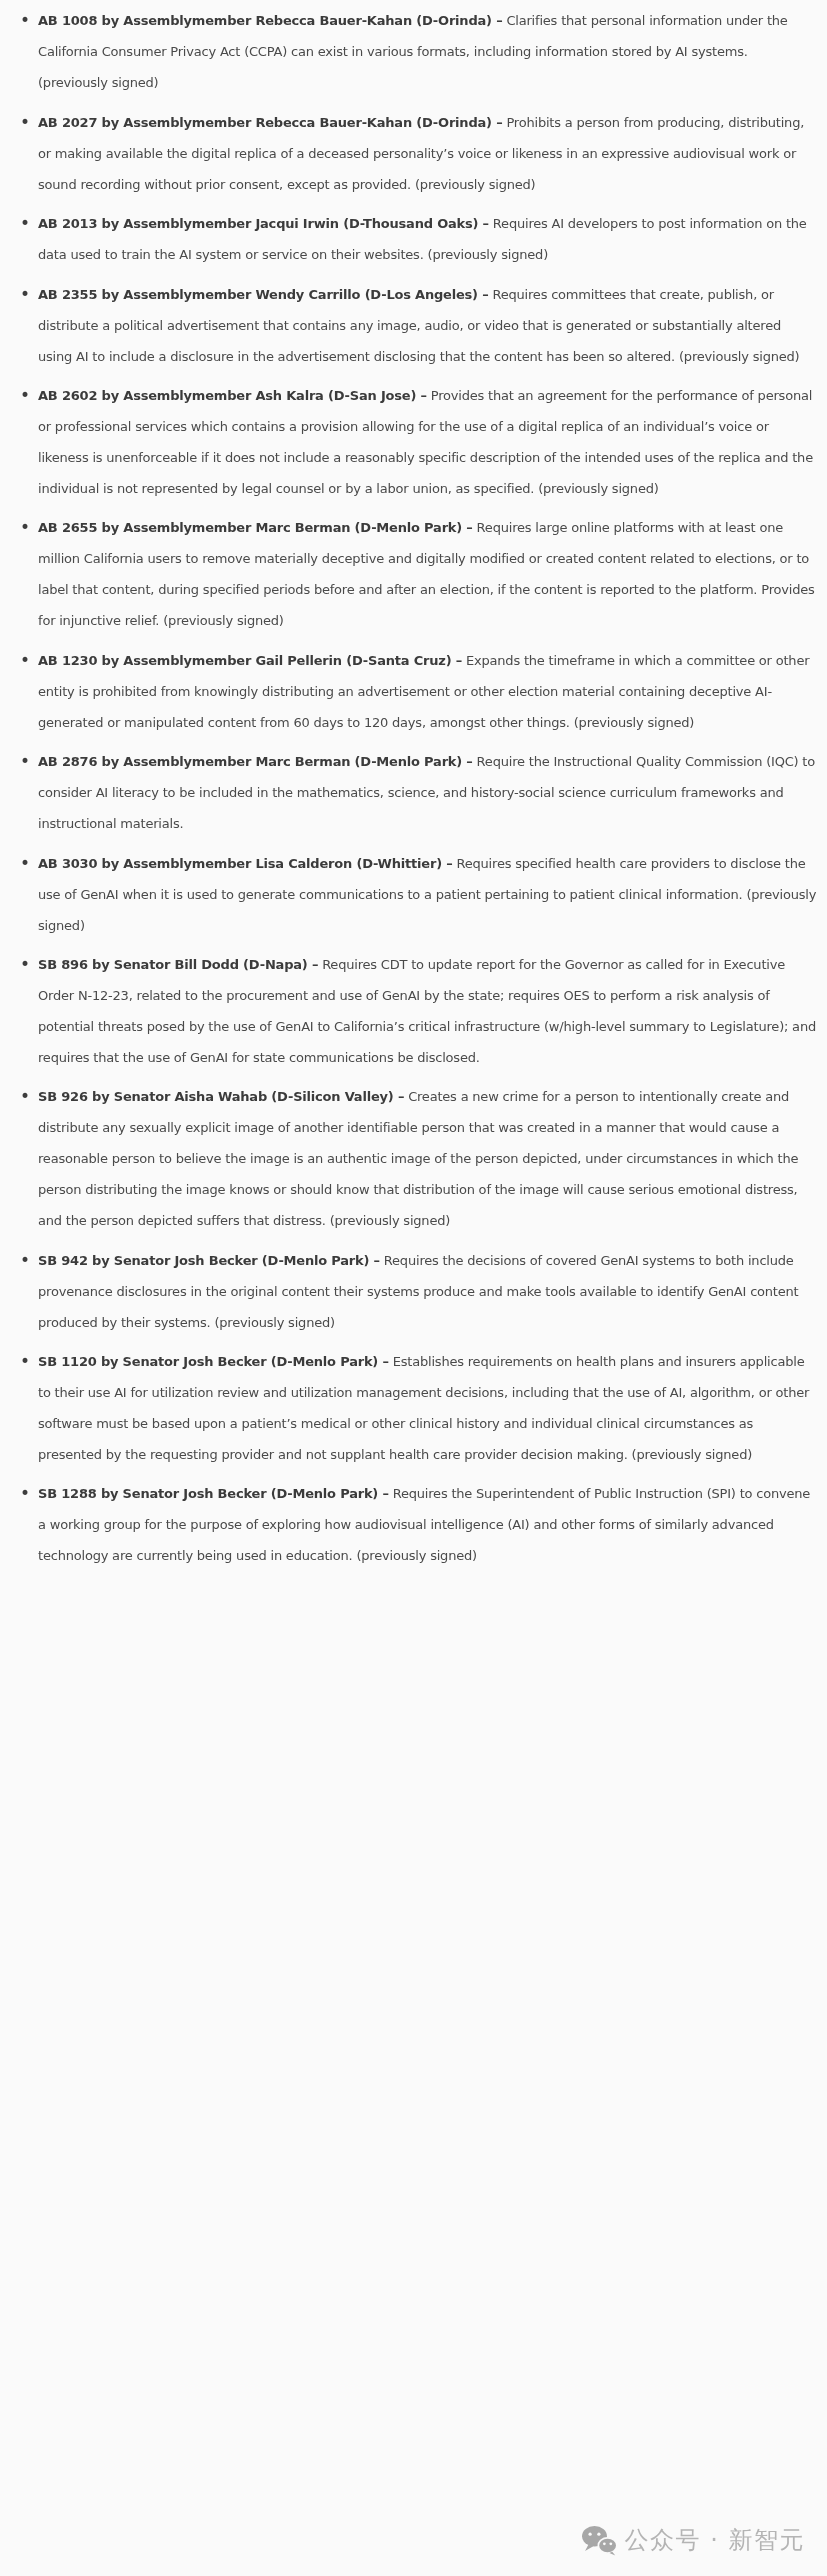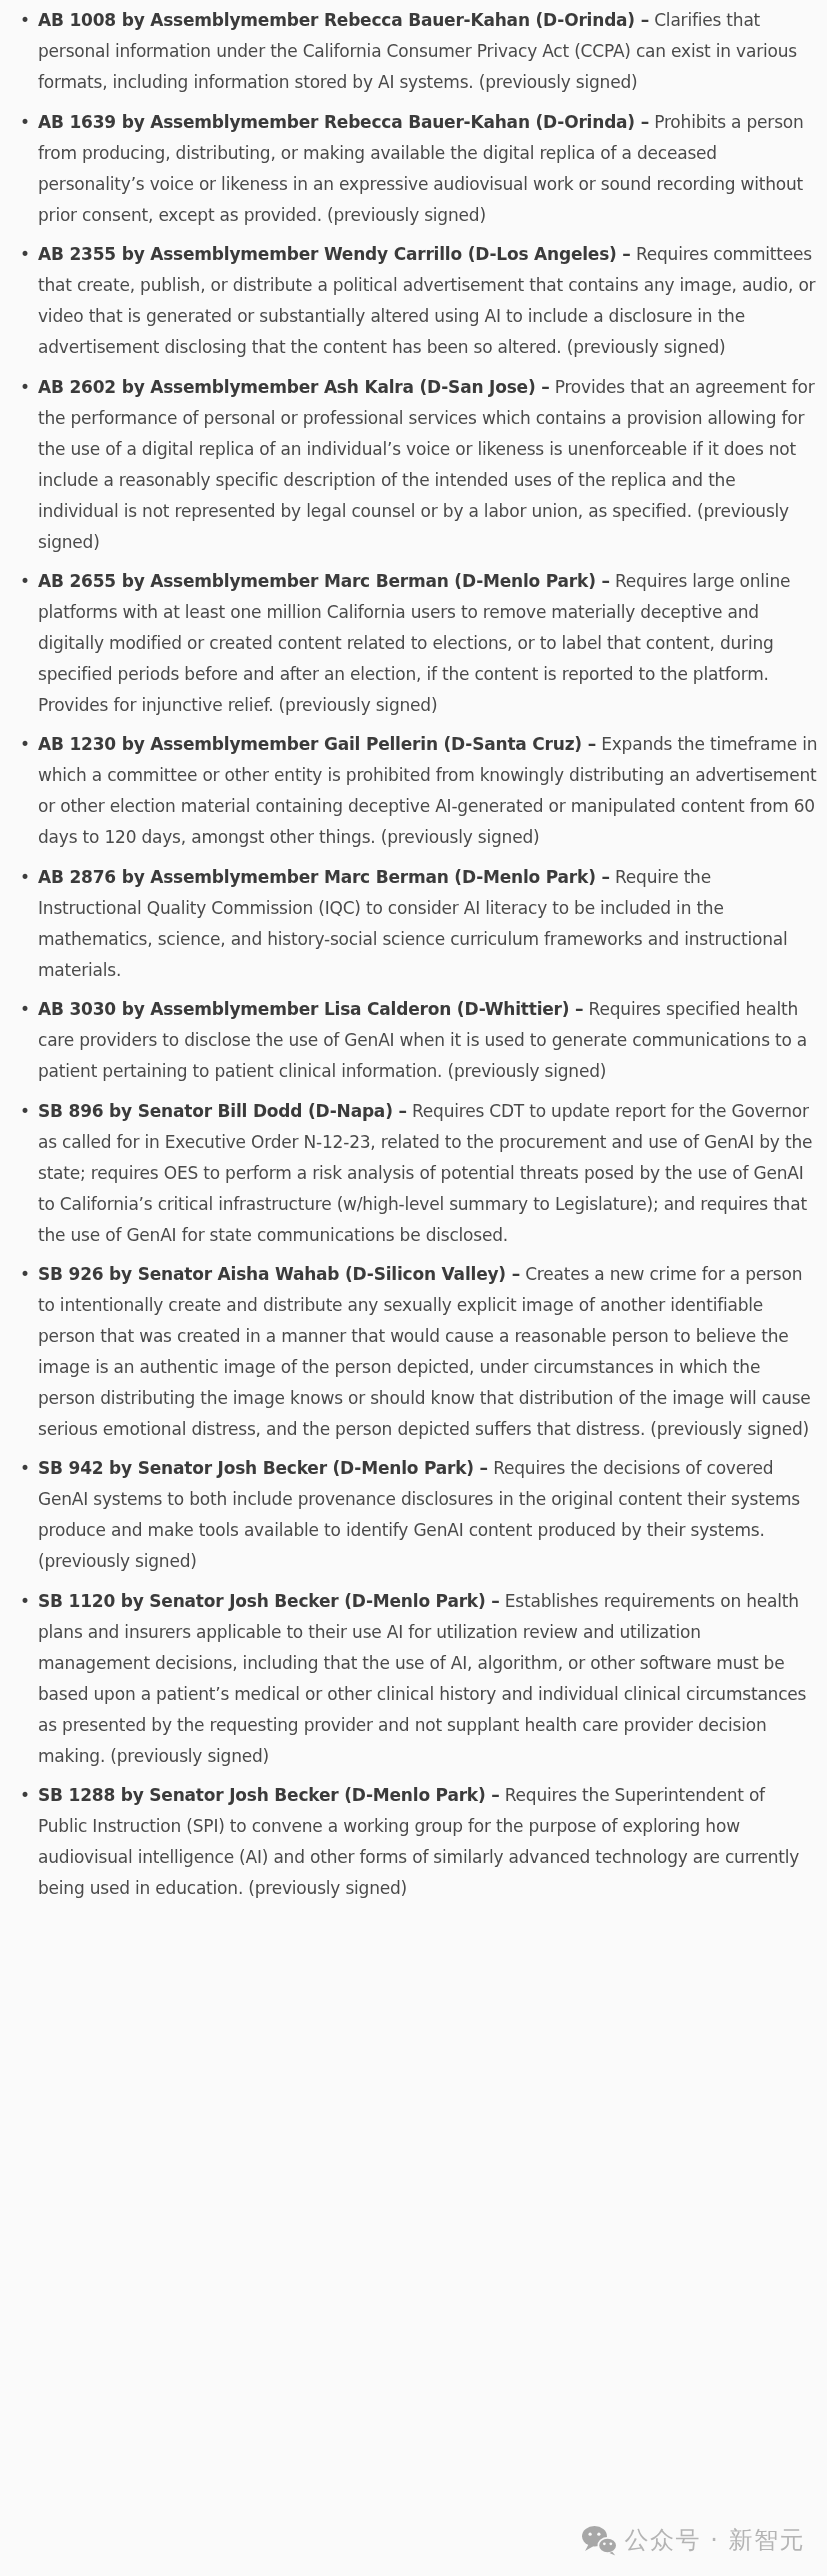--- a/index.html
+++ b/index.html
@@ -11,21 +11,21 @@
   body { height: 2576px; overflow: hidden; position: relative; }
   ul.bill-list {
     list-style: none;
     padding: 5.4px 10.7px 0 0;
     width: 828px;
   }
   ul.bill-list li {
     position: relative;
     padding-left: 38px;
     margin-bottom: 8.4px;
-    font-size: 17px;
+    font-size: 13px;
     line-height: 31px;
     color: #4a4a4a;
     letter-spacing: -0.2px;
   }
   ul.bill-list li::before {
     content: "•";
     position: absolute;
     left: 20px;
     top: 0;
     color: #3d3d3d;
@@ -53,21 +53,22 @@
     white-space: nowrap;
     font-family: "DejaVu Sans", sans-serif;
   }
   .wm-icon svg { display: block; }
 </style>
 </head>
 <body>
 
 <ul class="bill-list">
   <li><span class="bill-title">AB 1008 by Assemblymember Rebecca Bauer-Kahan (D-Orinda) –</span> <span>Clarifies that personal information under the California Consumer Privacy Act (CCPA) can exist in various formats, including information stored by AI systems. (previously signed)</span></li>
-  <li><span class="bill-title">AB 1639 by Assemblymember Rebecca Bauer-Kahan (D-Orinda) –</span> <span>Prohibits a person from producing, distributing, or making available the digital replica of a deceased personality’s voice or likeness in an expressive audiovisual work or sound recording without prior consent, except as provided. (previously signed)</span></li>
+  <li><span class="bill-title">AB 2027 by Assemblymember Rebecca Bauer-Kahan (D-Orinda) –</span> <span>Prohibits a person from producing, distributing, or making available the digital replica of a deceased personality’s voice or likeness in an expressive audiovisual work or sound recording without prior consent, except as provided. (previously signed)</span></li>
+  <li><span class="bill-title">AB 2013 by Assemblymember Jacqui Irwin (D-Thousand Oaks) –</span> <span>Requires AI developers to post information on the data used to train the AI system or service on their websites. (previously signed)</span></li>
   <li><span class="bill-title">AB 2355 by Assemblymember Wendy Carrillo (D-Los Angeles) –</span> <span>Requires committees that create, publish, or distribute a political advertisement that contains any image, audio, or video that is generated or substantially altered using AI to include a disclosure in the advertisement disclosing that the content has been so altered. (previously signed)</span></li>
   <li><span class="bill-title">AB 2602 by Assemblymember Ash Kalra (D-San Jose) –</span> <span>Provides that an agreement for the performance of personal or professional services which contains a provision allowing for the use of a digital replica of an individual’s voice or likeness is unenforceable if it does not include a reasonably specific description of the intended uses of the replica and the individual is not represented by legal counsel or by a labor union, as specified. (previously signed)</span></li>
   <li><span class="bill-title">AB 2655 by Assemblymember Marc Berman (D-Menlo Park) –</span> <span>Requires large online platforms with at least one million California users to remove materially deceptive and digitally modified or created content related to elections, or to label that content, during specified periods before and after an election, if the content is reported to the platform. Provides for injunctive relief. (previously signed)</span></li>
   <li><span class="bill-title">AB 1230 by Assemblymember Gail Pellerin (D-Santa Cruz) –</span> <span>Expands the timeframe in which a committee or other entity is prohibited from knowingly distributing an advertisement or other election material containing deceptive AI-generated or manipulated content from 60 days to 120 days, amongst other things. (previously signed)</span></li>
   <li><span class="bill-title">AB 2876 by Assemblymember Marc Berman (D-Menlo Park) –</span> <span>Require the Instructional Quality Commission (IQC) to consider AI literacy to be included in the mathematics, science, and history-social science curriculum frameworks and instructional materials.</span></li>
   <li><span class="bill-title">AB 3030 by Assemblymember Lisa Calderon (D-Whittier) –</span> <span>Requires specified health care providers to disclose the use of GenAI when it is used to generate communications to a patient pertaining to patient clinical information. (previously signed)</span></li>
   <li><span class="bill-title">SB 896 by Senator Bill Dodd (D-Napa) –</span> <span>Requires CDT to update report for the Governor as called for in Executive Order N-12-23, related to the procurement and use of GenAI by the state; requires OES to perform a risk analysis of potential threats posed by the use of GenAI to California’s critical infrastructure (w/high-level summary to Legislature); and requires that the use of GenAI for state communications be disclosed.</span></li>
   <li><span class="bill-title">SB 926 by Senator Aisha Wahab (D-Silicon Valley) –</span> <span>Creates a new crime for a person to intentionally create and distribute any sexually explicit image of another identifiable person that was created in a manner that would cause a reasonable person to believe the image is an authentic image of the person depicted, under circumstances in which the person distributing the image knows or should know that distribution of the image will cause serious emotional distress, and the person depicted suffers that distress. (previously signed)</span></li>
   <li><span class="bill-title">SB 942 by Senator Josh Becker (D-Menlo Park) –</span> <span>Requires the decisions of covered GenAI systems to both include provenance disclosures in the original content their systems produce and make tools available to identify GenAI content produced by their systems. (previously signed)</span></li>
   <li><span class="bill-title">SB 1120 by Senator Josh Becker (D-Menlo Park) –</span> <span>Establishes requirements on health plans and insurers applicable to their use AI for utilization review and utilization management decisions, including that the use of AI, algorithm, or other software must be based upon a patient’s medical or other clinical history and individual clinical circumstances as presented by the requesting provider and not supplant health care provider decision making. (previously signed)</span></li>

